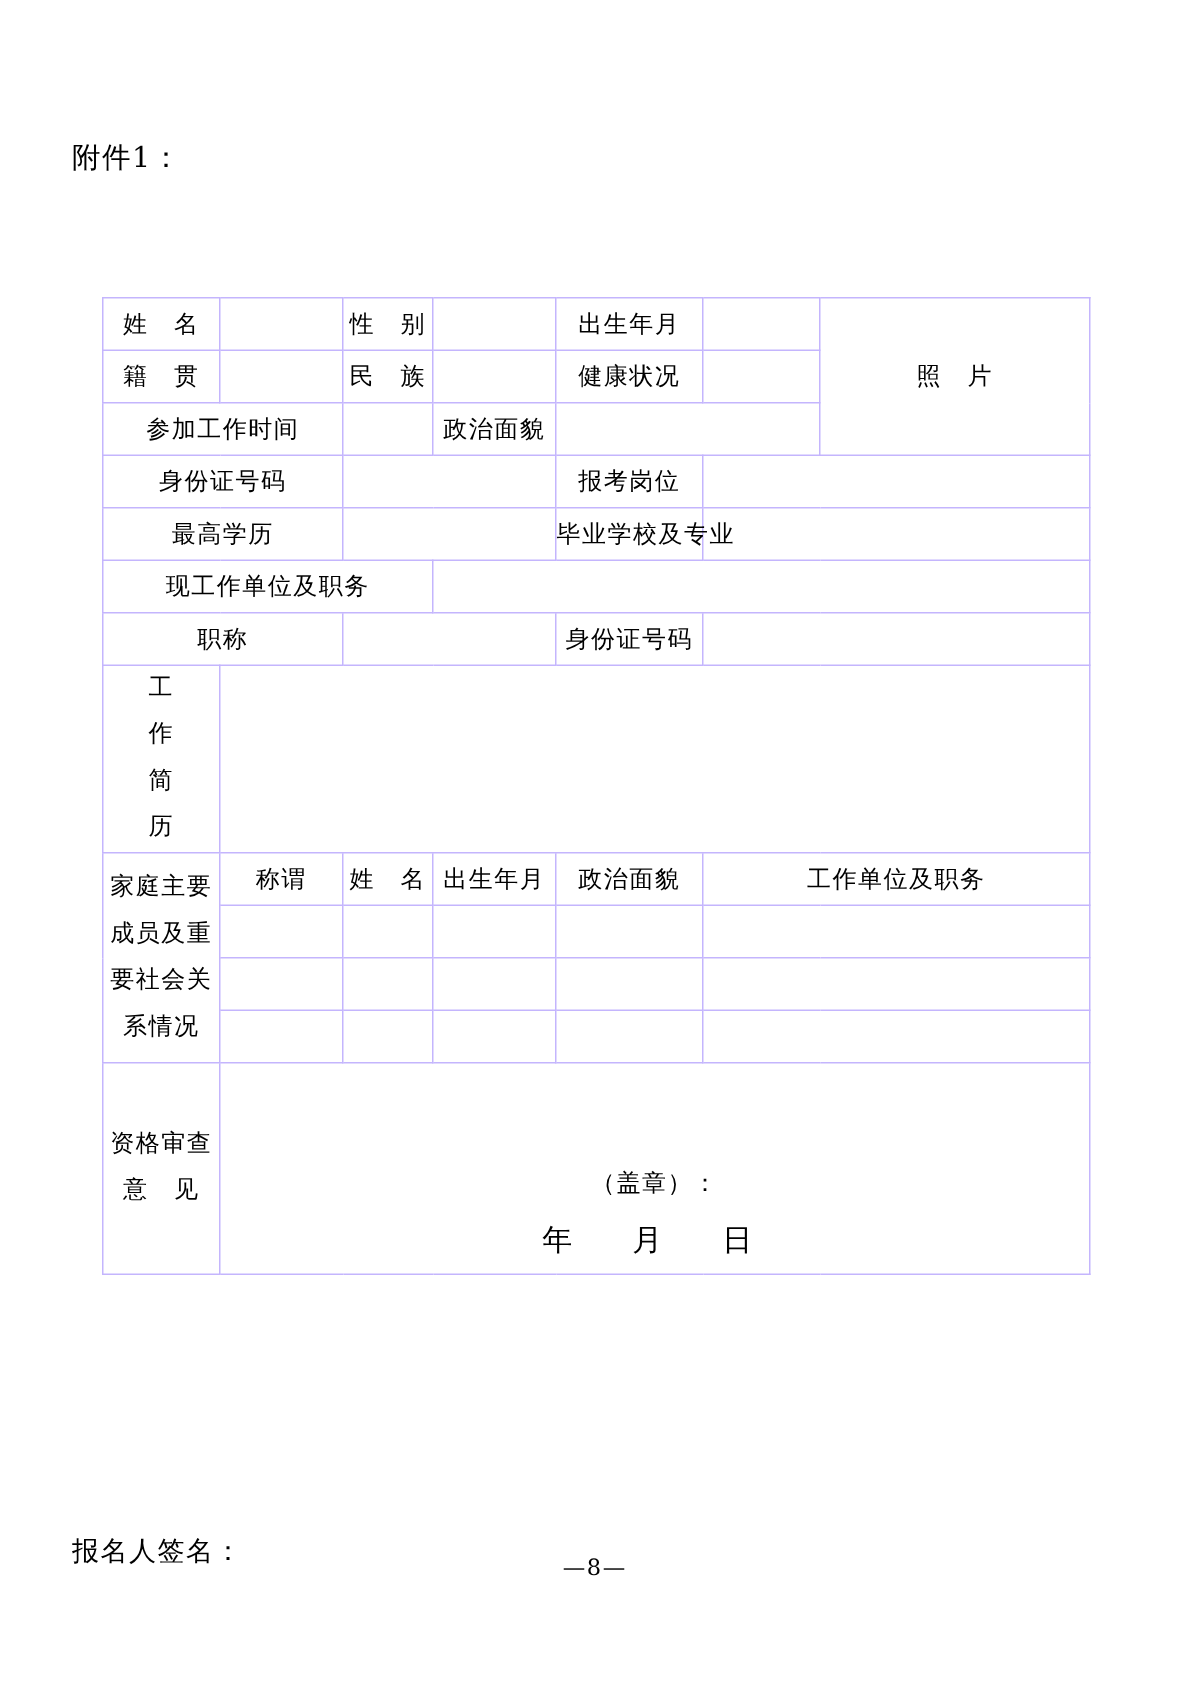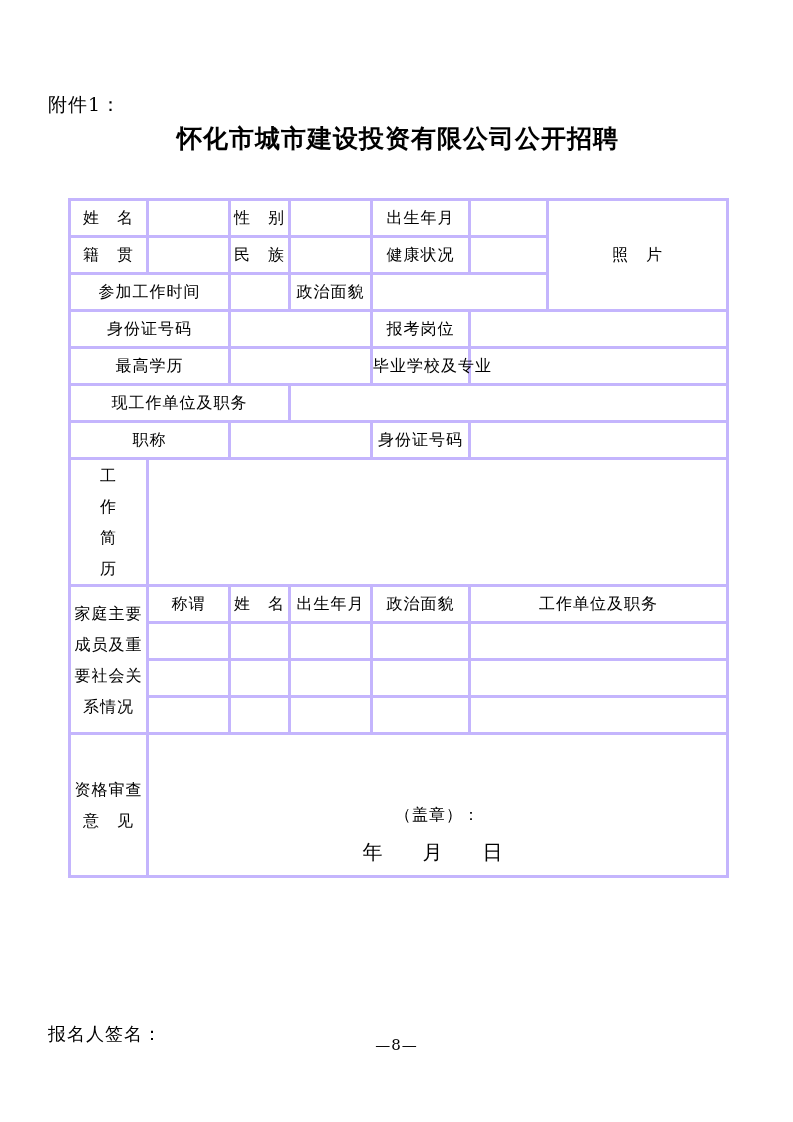--- a/index.html
+++ b/index.html
@@ -46,23 +46,23 @@
   }
   table.form {
     position: absolute;
     left: 68px;
     top: 198px;
     width: 658px;
     border-collapse: collapse;
     table-layout: fixed;
   }
   table.form td {
-    border: 3px solid #c4b5fd;
+    border: 1px solid #c4b5fd;
     font-size: 16px;
-    font-family: Liberation Sans, sans-serif;
+    font-family: Liberation Mono, monospace;
     text-align: center;
     vertical-align: middle;
     padding: 0;
     height: 34px;
     letter-spacing: 1px;
   }
   td.lbl {
     white-space: nowrap;
   }
   td.blank {}
@@ -132,21 +132,20 @@
   }
 </style>
 </head>
 <body>
 
 <div class="page">
 
   <div class="attachment-label">附件1：</div>
 
   <div class="doc-title">
-    <span>怀化市城市建设投资有限公司公开招聘</span>
   </div>
 
   <table class="form">
     <colgroup>
       <col style="width:78px">
       <col style="width:82px">
       <col style="width:60px">
       <col style="width:82px">
       <col style="width:98px">
       <col style="width:78px">

